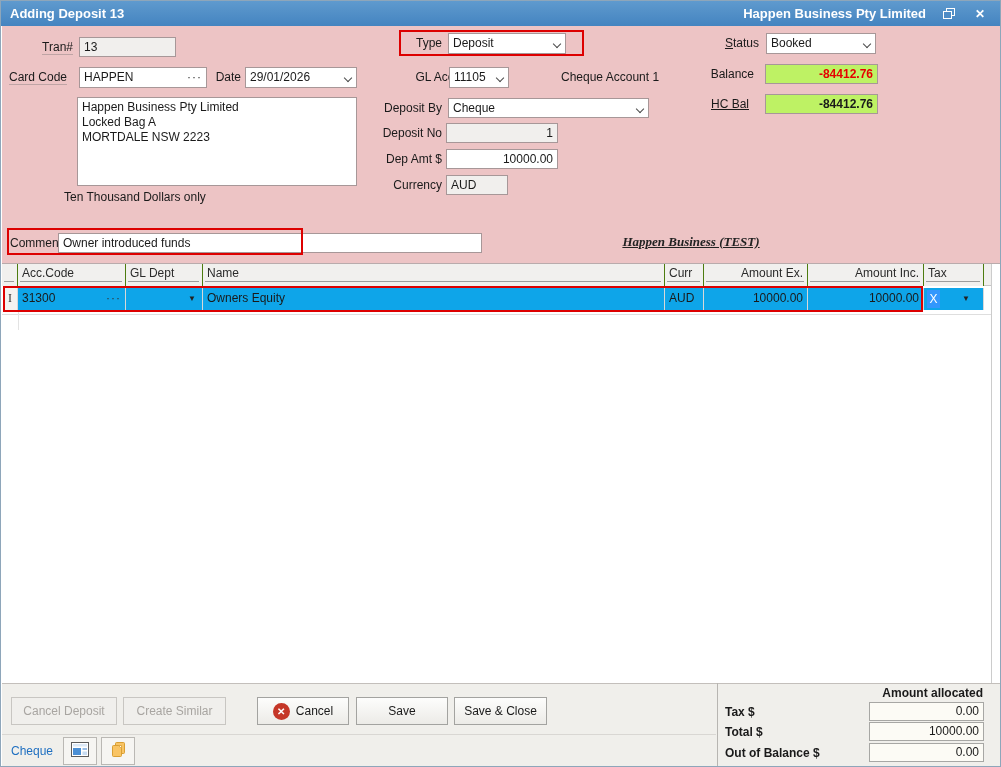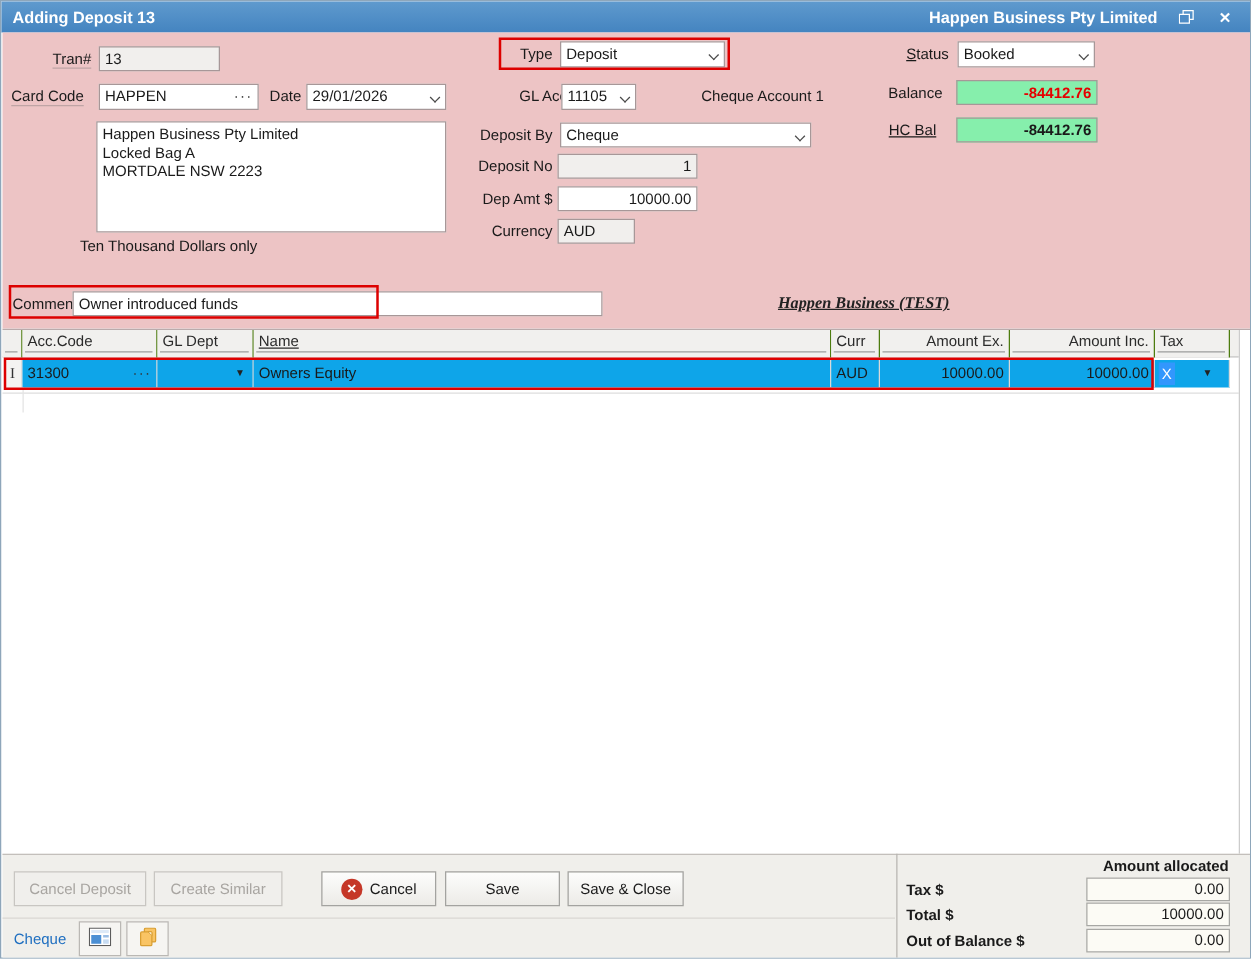--- a/index.html
+++ b/index.html
@@ -17,21 +17,21 @@
   .company{font-weight:bold;font-size:13px;}
   .winbtn{display:inline-flex;align-items:center;justify-content:center;width:16px;height:16px;cursor:default;}
   .closex{color:#fff;font-weight:bold;font-size:12px;}
   
   .formbg{position:absolute;left:1px;top:25px;width:999px;height:237px;background:#edc4c5;}
   .lbl{position:absolute;line-height:20px;white-space:nowrap;color:#1a1a1a;}
   .r{text-align:right;}
   .u-sub span{border-bottom:1px solid #bfa4a5;padding-bottom:0px;}
   .fld{position:absolute;background:#fff;border:1px solid #a79798;padding:0 4px;line-height:18px;white-space:nowrap;overflow:hidden;}
   .fld.gray{background:#f1efed;}
-  .fld.yellow{background:#86efac;font-weight:bold;text-align:right;}
+  .fld.yellow{background:#bef264;font-weight:bold;text-align:right;}
   .neg{color:#e60000;}
   .combo{position:absolute;background:#fff;border:1px solid #a79798;padding:0 18px 0 4px;line-height:18px;white-space:nowrap;}
   .chev{position:absolute;right:5px;top:7px;width:6px;height:6px;border-right:1.5px solid #4a4a4a;border-bottom:1.5px solid #4a4a4a;transform:rotate(45deg);}
   .more{position:absolute;right:4px;top:0;line-height:18px;color:#333;letter-spacing:1px;}
   .addr{position:absolute;left:76px;top:96px;width:280px;height:89px;background:#fff;border:1px solid #a79798;padding:2px 4px;line-height:15px;}
   .hl{position:absolute;border:2px solid #dd0000;pointer-events:none;z-index:5;}
   .watermark{position:absolute;left:580px;top:233px;width:220px;text-align:center;
     font-family:"Liberation Serif",serif;font-style:italic;font-weight:bold;font-size:13px;
     text-decoration:underline;color:#222;}
   
@@ -82,21 +82,21 @@
     </span>
   </div>
 
   <div class="formbg"></div>
 
   <div class="lbl r u-sub" style="left:0;top:36px;width:72px;"><span>Tran#</span></div>
   <div class="fld gray" style="left:78px;top:36px;width:97px;height:20px;">13</div>
 
   <div class="hl" style="left:398px;top:29px;width:185px;height:26px;"></div>
   <div class="lbl r" style="left:395px;top:32px;width:46px;">Type</div>
-  <div class="combo" style="left:447px;top:32px;width:132px;height:21px;">
+  <div class="combo" style="left:447px;top:32px;width:118px;height:21px;">
     <span>Deposit</span>
     <i class="chev"></i>
   </div>
 
   <div class="lbl r" style="left:690px;top:32px;width:68px;"><span style="text-decoration:underline">S</span><span>tatus</span></div>
   <div class="combo" style="left:765px;top:32px;width:110px;height:21px;">
     <span>Booked</span>
     <i class="chev"></i>
   </div>
 
@@ -148,21 +148,21 @@
   <div class="hl" style="left:6px;top:227px;width:296px;height:27px;"></div>
   <div class="lbl" style="left:9px;top:232px;">Comment</div>
   <div class="fld" style="left:57px;top:232px;width:424px;height:20px;">Owner introduced funds</div>
   <div class="watermark">Happen Business (TEST)</div>
 
   <div class="gridbg"></div>
   <div class="ghstrip"></div>
   <div class="gh" style="left:1px;width:16px;"></div>
   <div class="gh" style="left:17px;width:108px;">Acc.Code</div>
   <div class="gh" style="left:125px;width:77px;">GL Dept</div>
-  <div class="gh" style="left:202px;width:462px;text-decoration:underline;">Name</div>
+  <div class="gh" style="left:202px;width:462px;">Name</div>
   <div class="gh" style="left:664px;width:39px;">Curr</div>
   <div class="gh r" style="left:703px;width:104px;">Amount Ex.</div>
   <div class="gh r" style="left:807px;width:116px;">Amount Inc.</div>
   <div class="gh" style="left:923px;width:60px;">Tax</div>
 
   <div class="rowind">I</div>
   <div class="gc" style="left:17px;width:108px;">
     <span>31300</span>
     <span class="more" style="line-height:21px;">···</span>
   </div>

